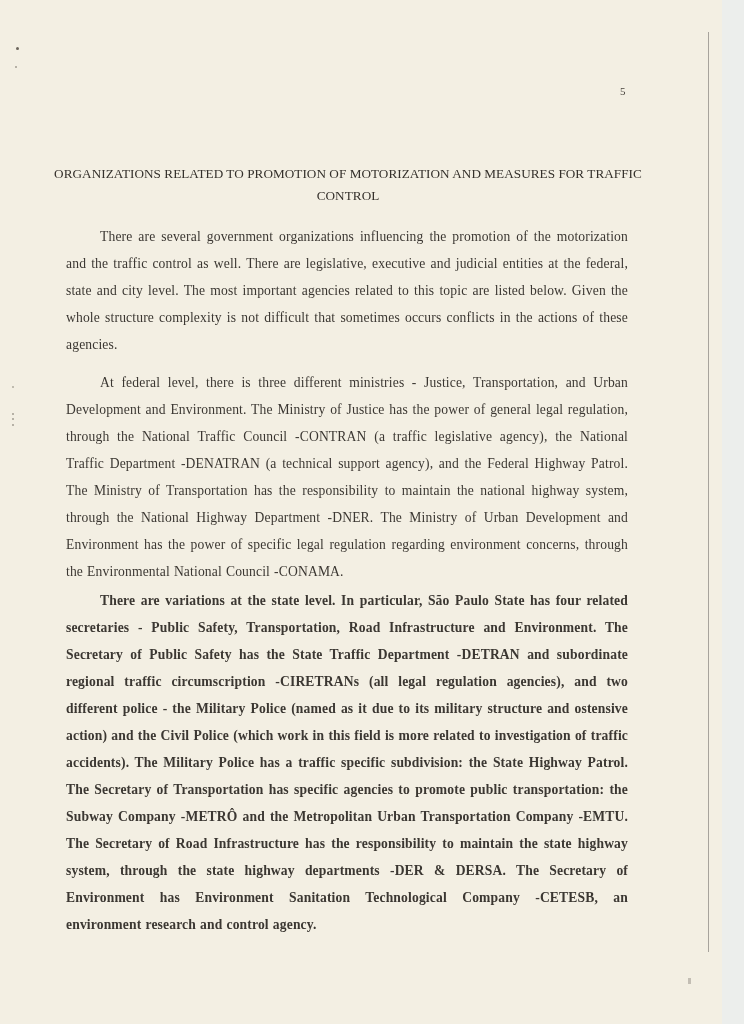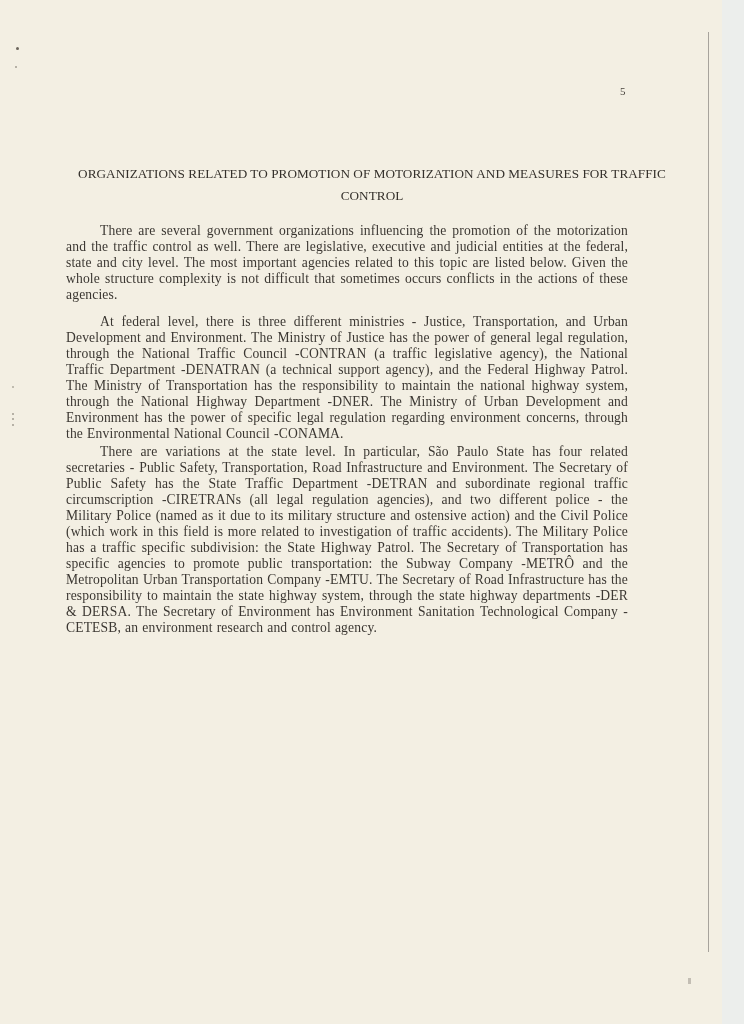--- a/index.html
+++ b/index.html
@@ -47,48 +47,48 @@
     }
     .page-number {
       position: absolute;
       left: 620px;
       top: 85px;
       font-size: 11px;
       color: #4a4640;
     }
     .title {
       position: absolute;
-      left: 72px;
+      left: 48px;
       top: 163px;
       width: 600px;
       text-align: center;
       font-size: 13.2px;
       line-height: 22px;
       letter-spacing: 0.05px;
       color: #34302b;
       text-transform: uppercase;
     }
     .body-text {
       position: absolute;
       left: 66px;
       top: 223px;
       width: 562px;
       font-size: 13.6px;
-      line-height: 16px;
+      line-height: 27px;
       text-align: justify;
       letter-spacing: 0.15px;
       word-spacing: 0.5px;
       color: #3b3732;
     }
     .body-text p {
       margin: 0 0 11px 0;
       text-indent: 34px;
     }
     .body-text p.p2 { margin-bottom: 2px; }
-    .body-text p.p3 { margin-bottom: 10px; }
+    .body-text p.p3 { margin-bottom: 10px; font-weight: bold; }
     .body-text p.p4 { margin-bottom: 12px; }
   </style>
 </head>
 <body>
 
 <div class="page"></div>
 <div class="right-strip"></div>
 <div class="fold-line"></div>
 
 <div class="speck" style="left:16px;top:47px;width:3px;height:3px;"></div>

